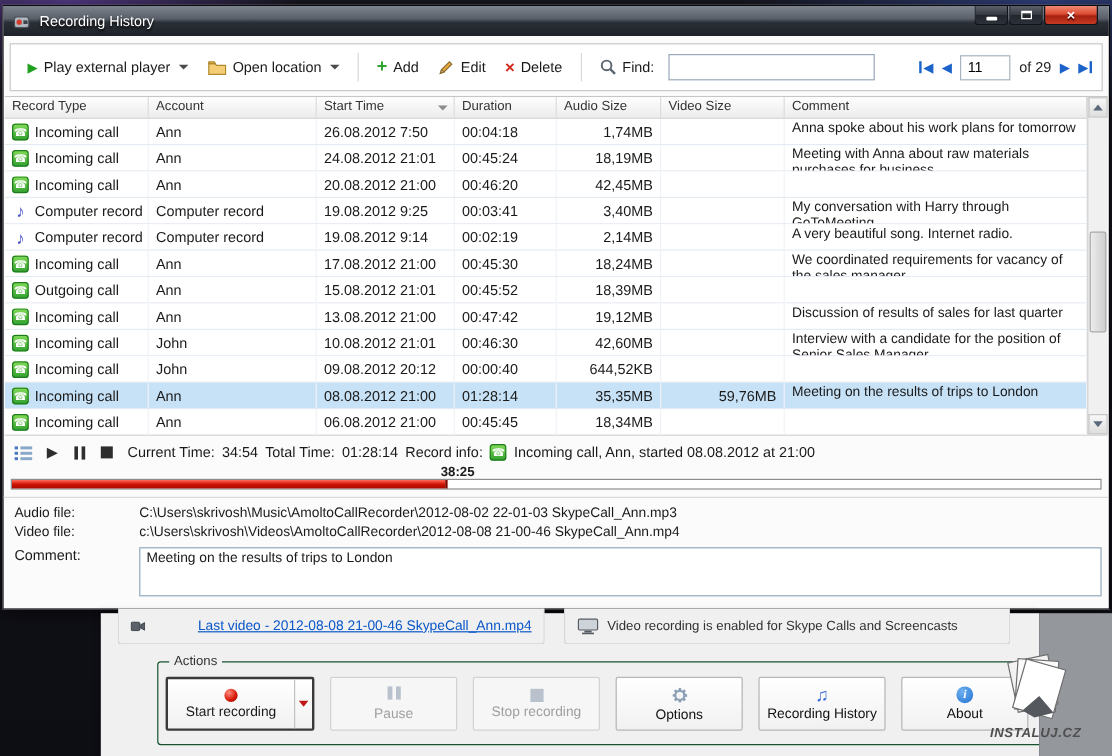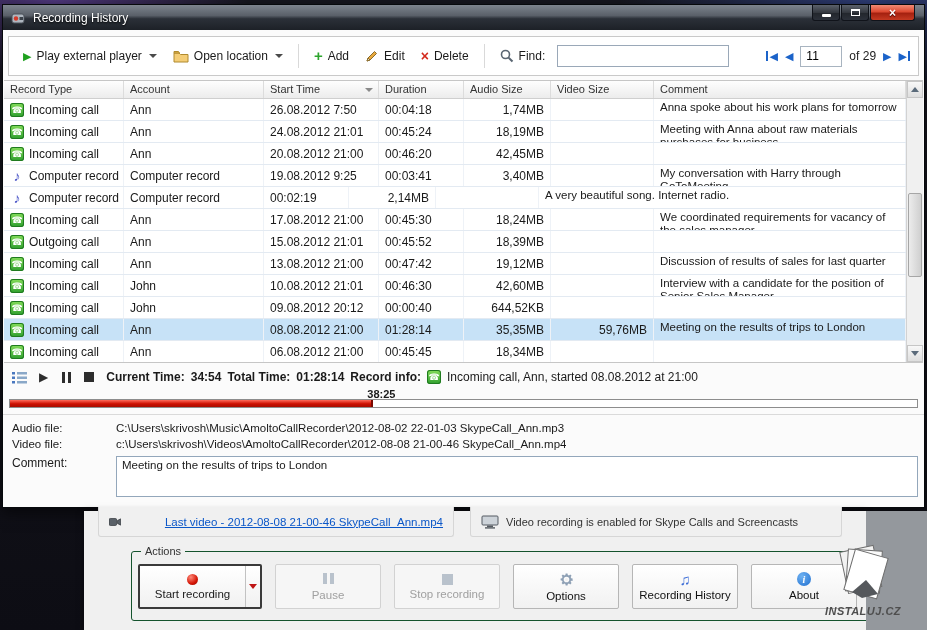--- a/index.html
+++ b/index.html
@@ -84,21 +84,21 @@
   .tri-dn { width:0;height:0;border-left:4px solid transparent;border-right:4px solid transparent;border-top:5px solid #5a6a7a; }
   .sthumb { position:absolute; left:1px; right:1px; top:112px; height:84px;
     background:linear-gradient(90deg,#ececec,#cfcfcf); border:1px solid #a6a6a6; border-radius:2px; }
 
   
   .playerbar { display:flex; align-items:center; gap:12px; padding:7px 9px 2px; }
   .pctl { display:flex; align-items:center; cursor:default; }
   .playglyph { color:#2d2d2d; font-size:12px; }
   .pausebars span { display:inline-block; width:3px; height:11px; background:#2d2d2d; margin:0 1.5px; }
   .stopsq { width:10px; height:10px; background:#2d2d2d; display:inline-block; }
-  .ptext b { font-weight:bold; }
+  .ptext b { font-weight:normal; }
   .ptext { display:flex; align-items:center; gap:6px; font-size:12px; }
   .progresswrap { position:relative; height:25px; margin:0 4px; }
   .plabel { position:absolute; top:2px; transform:translateX(-50%); font-size:11px; font-weight:bold; }
   .pbar { position:absolute; left:2px; right:2px; top:13px; height:9px;
     border:1px solid #8d8d8d; background:#fff; }
   .pfill { height:100%; background:linear-gradient(#ff6a5a,#cc0f00 55%,#a80c00);
     border-right:2px solid #7a0800; }
 
   
   .fileinfo { border-top:1px solid #dadada; margin-top:3px; padding:7px 9px 0; font-size:11.5px; }
@@ -284,20 +284,21 @@
         <div class="gcell num cw4">3,40MB</div>
         <div class="gcell num cw5"></div>
         <div class="gcell comment cw6">My conversation with Harry through GoToMeeting</div>
       </div>
           <div class="grow">
         <div class="gcell type cw0">
               <span class="note-icon">♪</span>
               <span>Computer record</span>
             </div>
         <div class="gcell cw1">Computer record</div>
+        <div class="gcell cw2">19.08.2012 9:14</div>
         <div class="gcell cw3">00:02:19</div>
         <div class="gcell num cw4">2,14MB</div>
         <div class="gcell num cw5"></div>
         <div class="gcell comment cw6">A very beautiful song. Internet radio.</div>
       </div>
           <div class="grow">
         <div class="gcell type cw0">
               <span class="phone-icon">☎</span>
               <span>Incoming call</span>
             </div>

